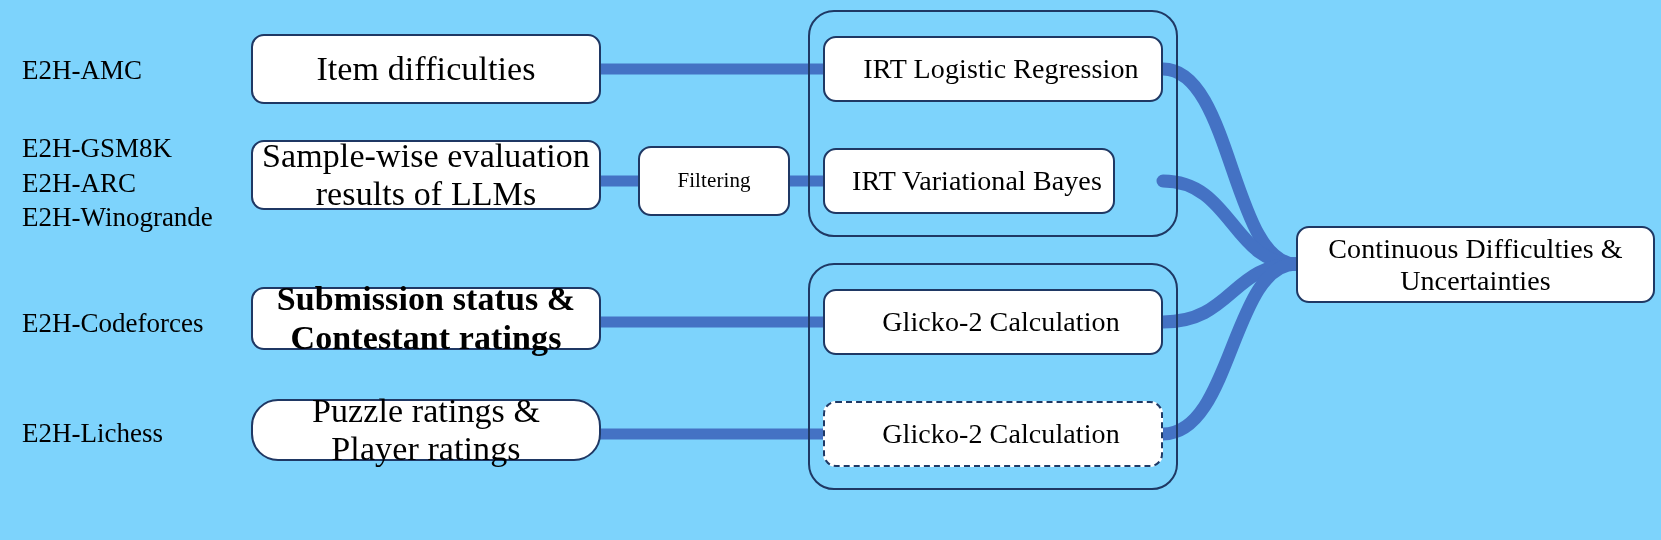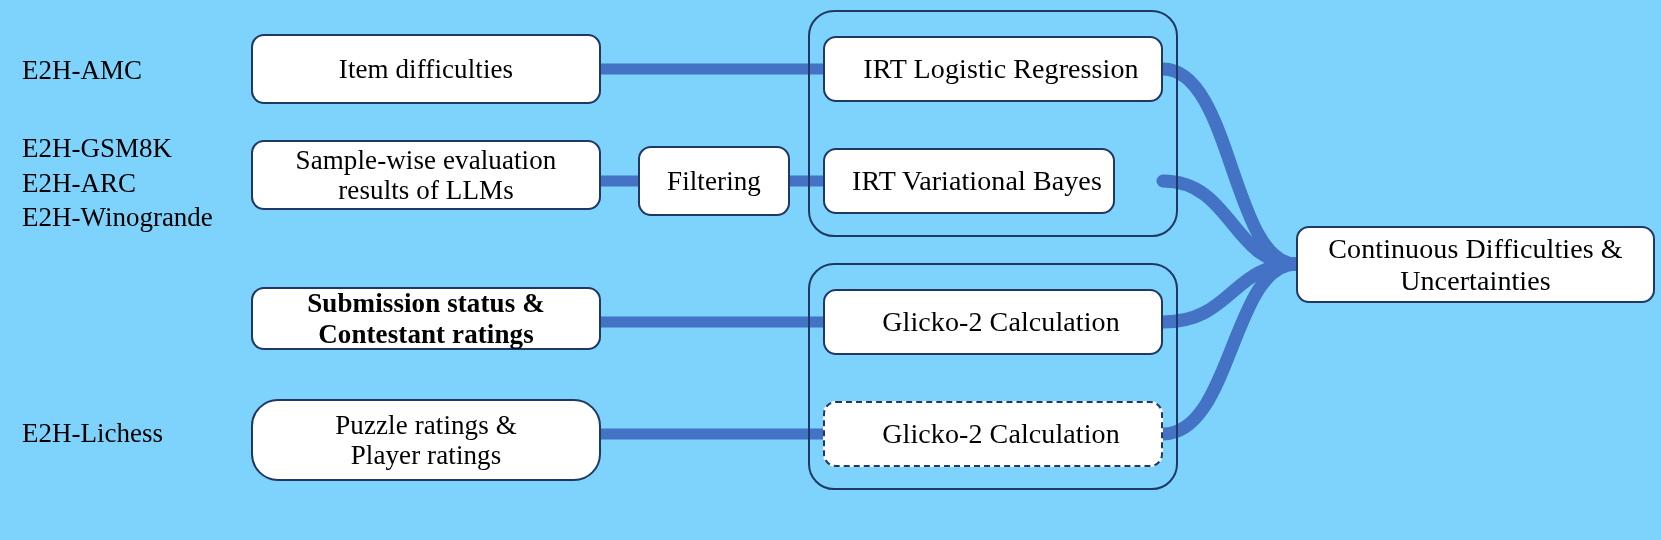--- a/index.html
+++ b/index.html
@@ -64,22 +64,22 @@
     position: absolute;
     z-index: 3;
     color: #000000;
     font-size: 27px;
     line-height: 1.28;
     white-space: pre-line;
     text-align: left;
   }
 
   
-  .t-src   { font-size: 27px; }
-  .t-filt  { font-size: 27px; }
+  .t-src   { font-size: 34px; }
+  .t-filt  { font-size: 21px; }
   .t-meth  { font-size: 28px; padding-left: 16px; }
   .t-out   { font-size: 28px; }
 </style>
 </head>
 <body>
 
 <div id="stage">
 
   <svg id="links" viewBox="0 0 1661 540" width="1661" height="540" xmlns="http://www.w3.org/2000/svg">
 
@@ -101,32 +101,33 @@
 
     <path d="M 1163 434 C 1232 434 1232 264 1296 264" stroke="#4472C4" stroke-width="13" fill="none" stroke-linecap="round"></path>
   </svg>
 
   <div class="dataset-label" style="left:22px; top:53px;">E2H-AMC</div>
 
   <div class="dataset-label" style="left:22px; top:131px;">E2H-GSM8K
 E2H-ARC
 E2H-Winogrande</div>
 
+  <div class="dataset-label" style="left:22px; top:306px;">E2H-Codeforces</div>
 
   <div class="dataset-label" style="left:22px; top:416px;">E2H-Lichess</div>
 
   <div class="node t-src" style="left:251px; top:34px; width:350px; height:70px;">Item difficulties</div>
 
   <div class="node t-src" style="left:251px; top:140px; width:350px; height:70px; white-space:pre-line;">Sample-wise evaluation
 results of LLMs</div>
 
   <div class="node t-src" style="left:251px; top:287px; width:350px; height:63px; white-space:pre-line;font-weight:bold;">Submission status &amp;
 Contestant ratings</div>
 
-  <div class="node t-src" style="left:251px; top:399px; width:350px; height:82px; white-space:pre-line;border-radius:27px;">Puzzle ratings &amp;
+  <div class="node t-src" style="left:251px; top:399px; width:350px; height:62px; white-space:pre-line;border-radius:27px;">Puzzle ratings &amp;
 Player ratings</div>
 
   <div class="node t-filt" style="left:638px; top:146px; width:152px; height:70px;">Filtering</div>
 
   <div class="group" style="left:808px; top:10px; width:370px; height:227px;"></div>
 
   <div class="node t-meth" style="left:823px; top:36px; width:340px; height:66px;">IRT Logistic Regression</div>
 
   <div class="node t-meth" style="left:823px; top:148px; width:292px; height:66px;">IRT Variational Bayes</div>
 

